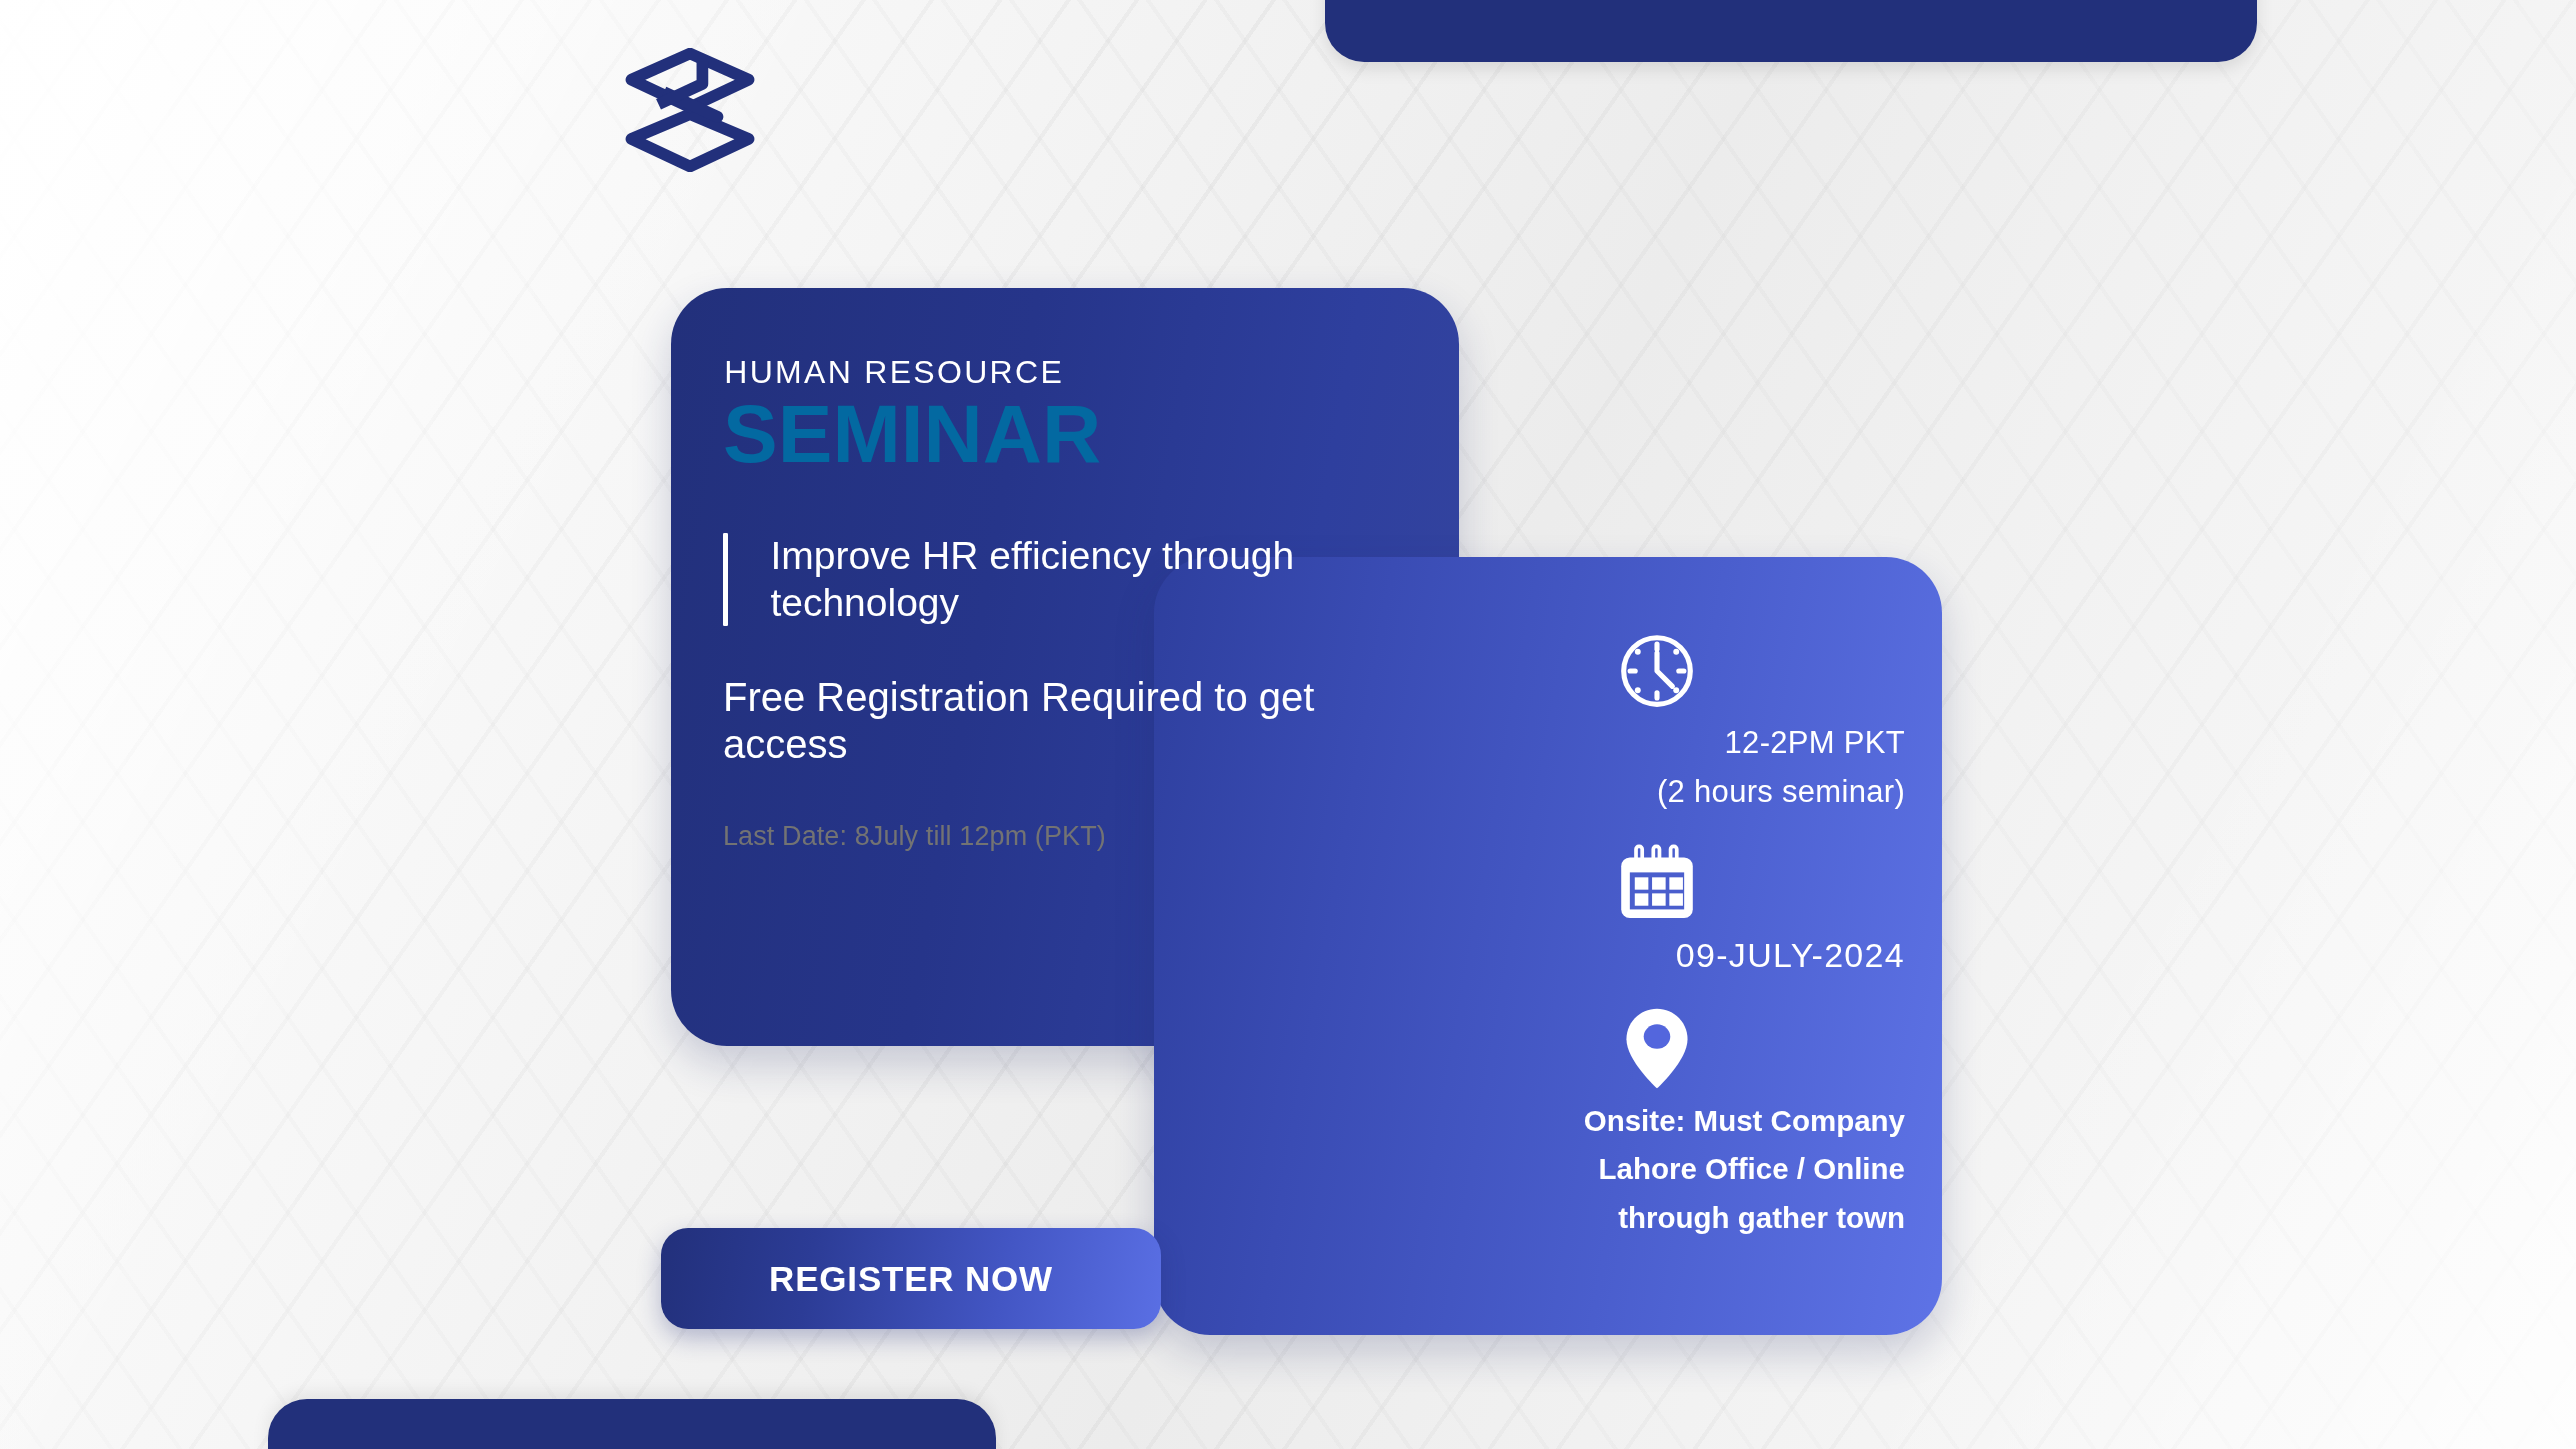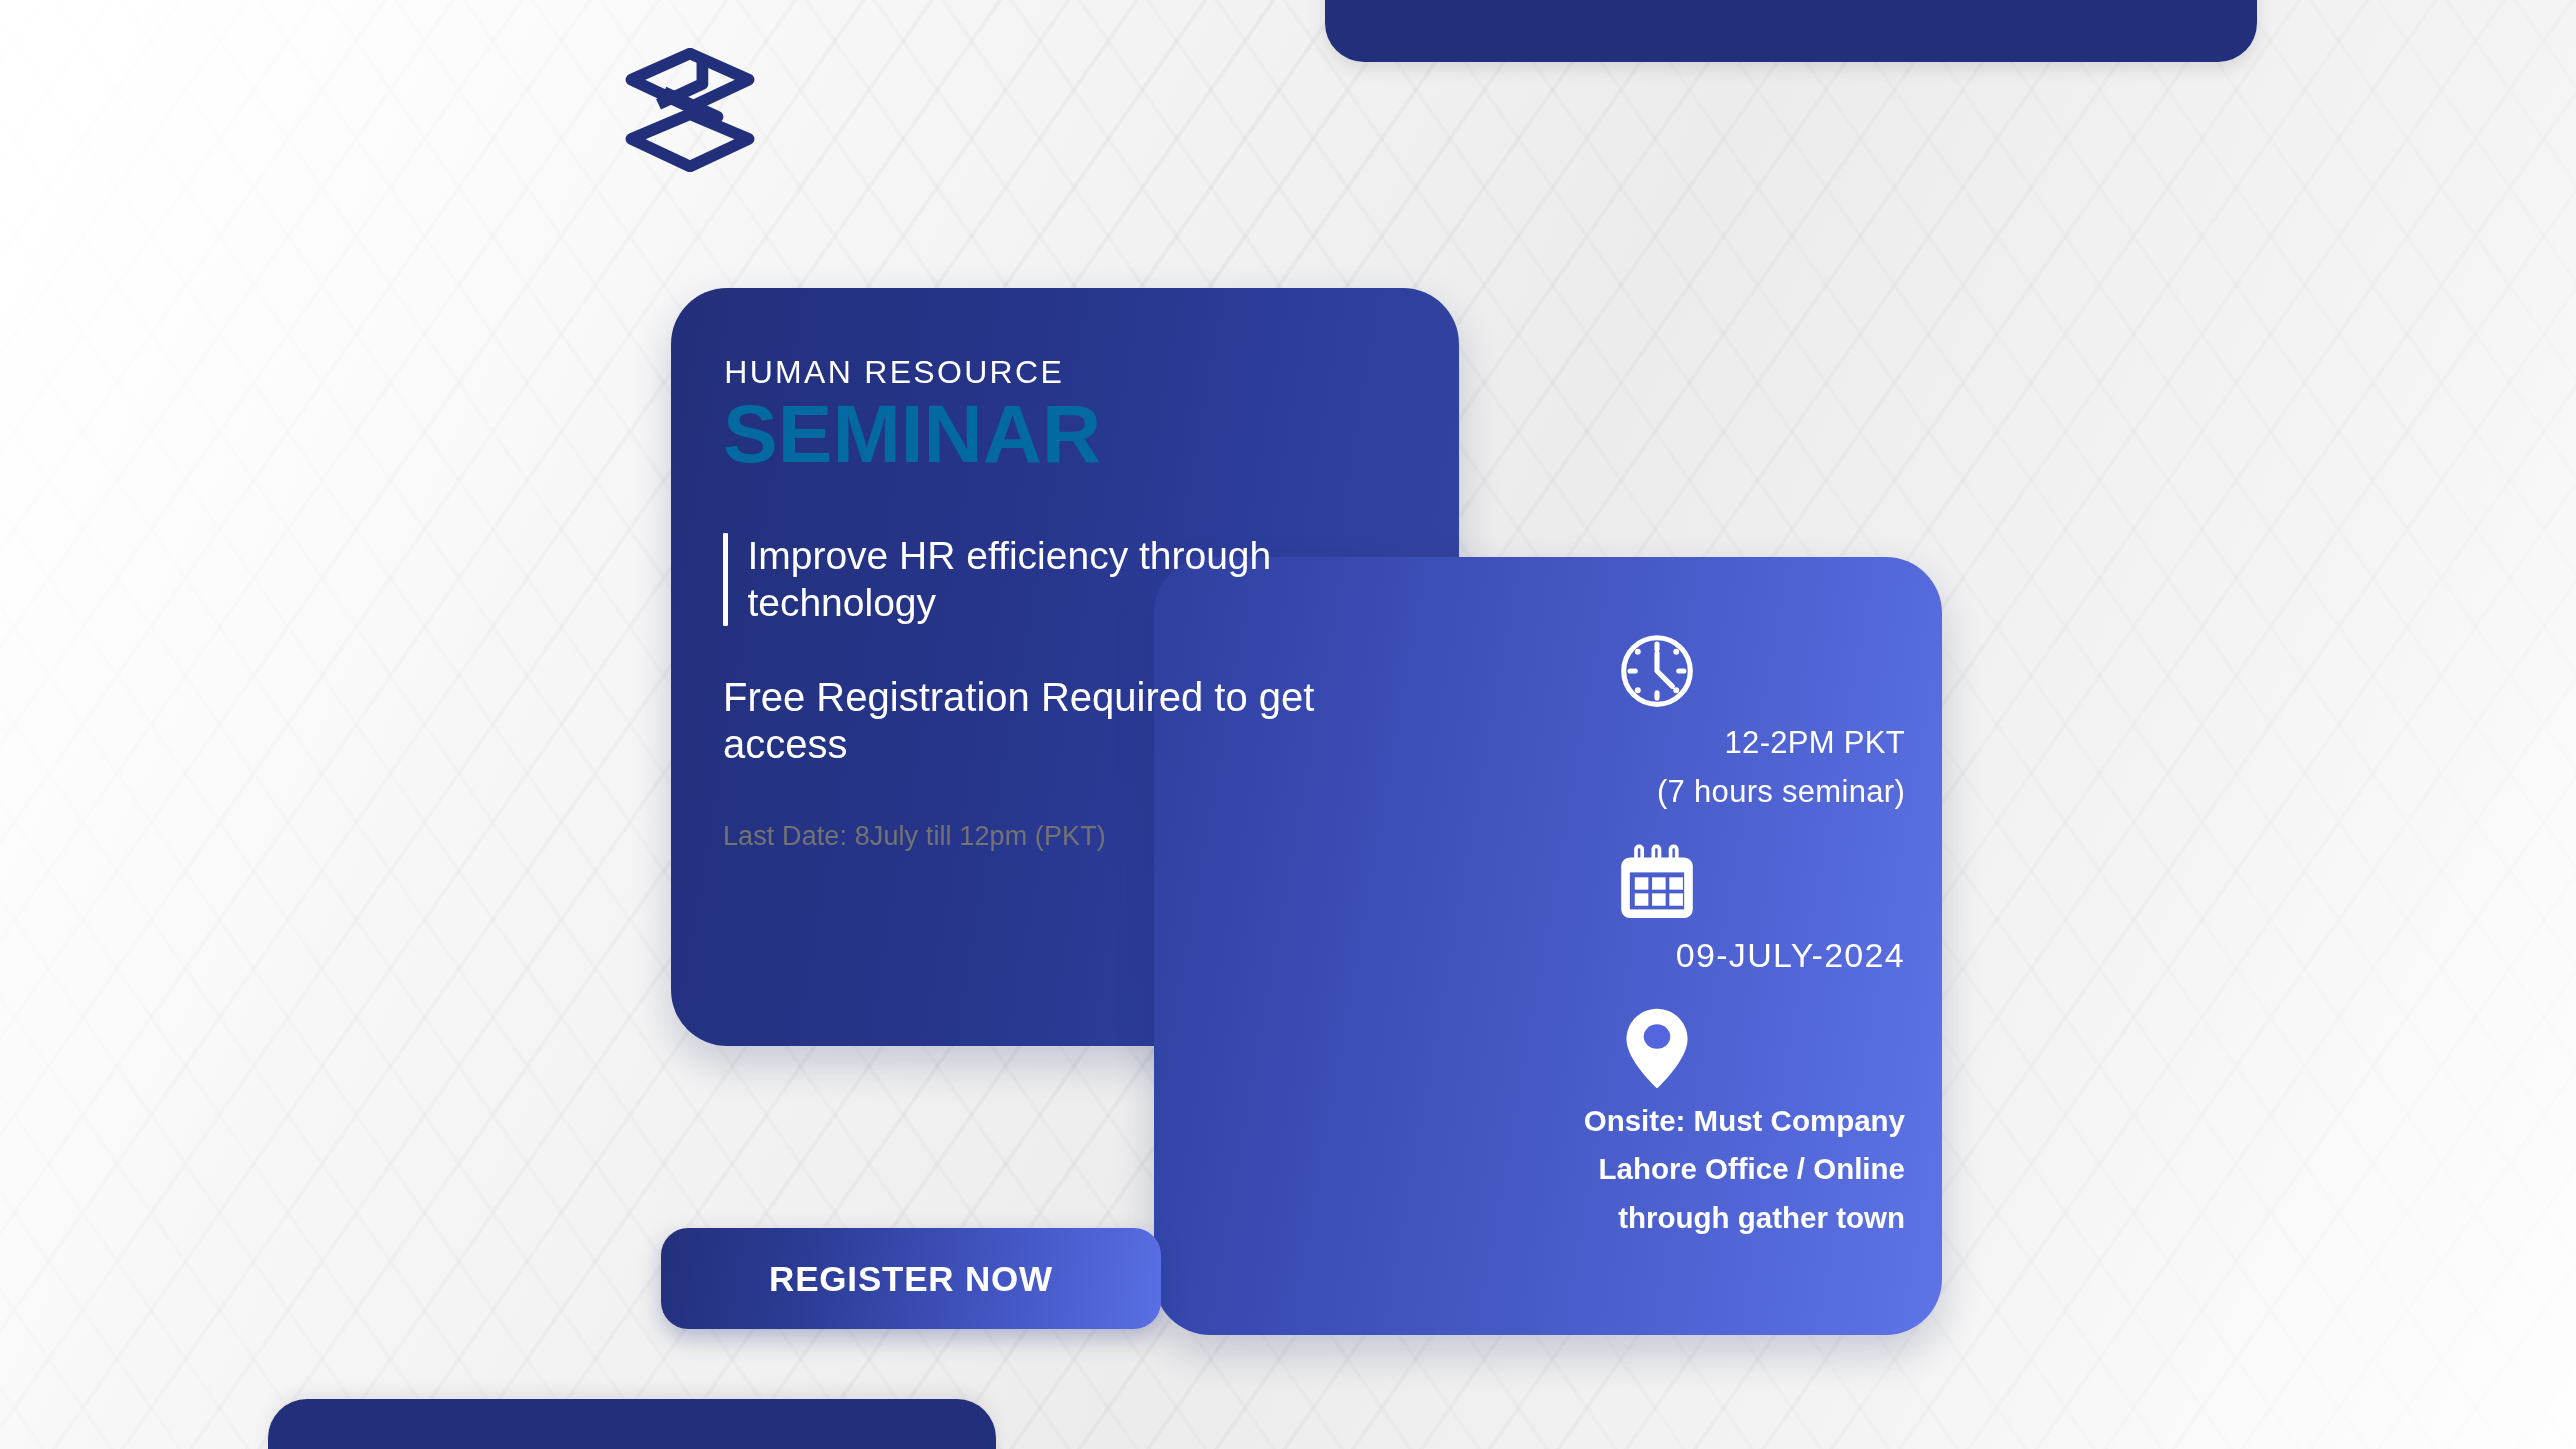--- a/index.html
+++ b/index.html
@@ -52,21 +52,21 @@
     position:absolute;left:1154px;top:557px;width:305px;height:490px;
     background:linear-gradient(100deg,#2c3c98 0%,#33439f 100%);
   }
 
   
   #txt-left{position:absolute;left:723px;top:356px;width:678px;}
   #kicker{font-size:32px;letter-spacing:2.3px;color:#ffffff;font-weight:400;line-height:1;
           margin:0 0 5.4px 1.3px;white-space:nowrap;}
   #title{font-size:82px;font-weight:700;color:#0369a1;line-height:1;letter-spacing:0px;margin:0;}
 
-  #subtitle-wrap{display:flex;align-items:stretch;margin-top:58px;}
+  #subtitle-wrap{display:flex;align-items:stretch;margin-top:58px;gap:23px;}
   #subtitle-bar{width:5.4px;background:#ffffff;border-radius:1.3px;flex:0 0 5.4px;margin-right:19px;}
   #subtitle{font-size:39px;line-height:1.19;color:#ffffff;font-weight:400;}
 
   #lead{font-size:40px;line-height:1.18;color:#ffffff;font-weight:400;margin-top:48px;}
   #deadline{font-size:27px;color:#737373;font-weight:400;margin-top:52px;letter-spacing:0.1px;}
 
   
   #info{position:absolute;left:1409px;top:630px;width:496px;text-align:right;color:#fff;}
   .info-block{margin-bottom:17.4px;}
   .info-icon{display:flex;justify-content:center;}
@@ -135,21 +135,21 @@
         <rect x="9" y="30" width="8" height="4" rx="2" fill="#fff"></rect>
         <rect x="47" y="30" width="8" height="4" rx="2" fill="#fff"></rect>
         <circle cx="17" cy="17" r="2.3" fill="#fff"></circle>
         <circle cx="47" cy="17" r="2.3" fill="#fff"></circle>
         <circle cx="17" cy="47" r="2.3" fill="#fff"></circle>
         <circle cx="47" cy="47" r="2.3" fill="#fff"></circle>
         <path d="M32 18 L32 32 L44 44" fill="none" stroke="#fff" stroke-width="4" stroke-linecap="round" stroke-linejoin="round"></path>
       </svg>
     </div>
     <div class="info-text">12-2PM PKT</div>
-    <div class="info-text">(7 hours seminar)</div>
+    <div class="info-text">(2 hours seminar)</div>
   </div>
 
   <div class="info-block" style="margin-top:34px;">
     <div class="info-icon">
       <svg width="82" height="79" viewBox="0 0 66 64">
         <rect x="16" y="2" width="5" height="12" rx="2.2" fill="none" stroke="#fff" stroke-width="3"></rect>
         <rect x="30" y="2" width="5" height="12" rx="2.2" fill="none" stroke="#fff" stroke-width="3"></rect>
         <rect x="44" y="2" width="5" height="12" rx="2.2" fill="none" stroke="#fff" stroke-width="3"></rect>
         <rect x="4" y="11" width="58" height="49" rx="7" fill="#fff"></rect>
         <rect x="11" y="23" width="44" height="30" fill="#4a5ecd"></rect>

